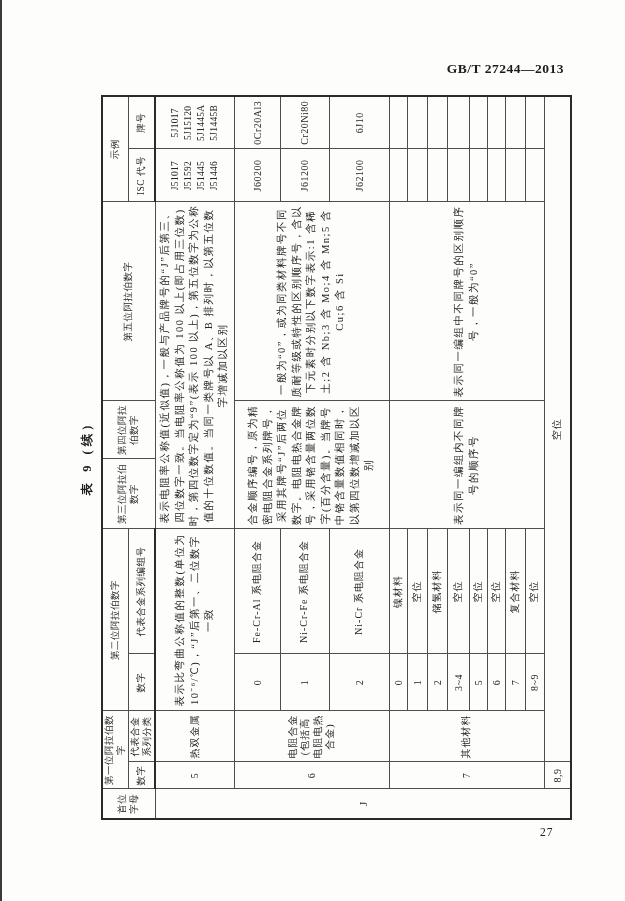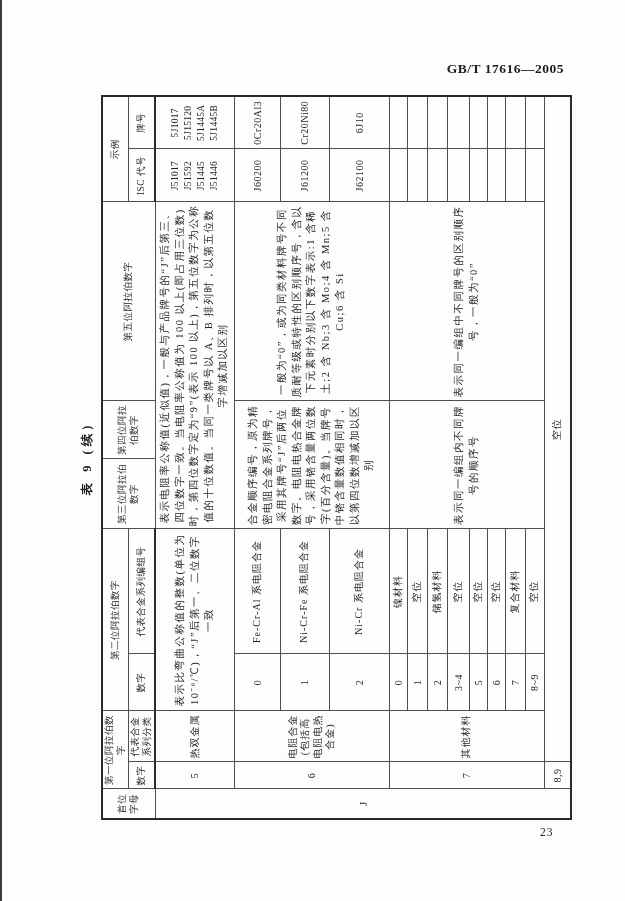--- a/index.html
+++ b/index.html
@@ -46,21 +46,21 @@
     text-align:left;padding:2px 4px;color:#262626;
   }
   td.code{font-size:9.5px;line-height:13px;white-space:pre-line;letter-spacing:0.3px;}
   td.bigletter{font-size:11px;}
 </style>
 </head>
 <body>
 
 <div class="scan-edge"></div>
 
-<div class="std-no">GB/T 17616—2005</div>
+<div class="std-no">GB/T 27244—2013</div>
 
 <div class="rot-wrap">
   <div class="tbl-title">表 9 (续)</div>
 
   <table class="des">
     <colgroup>
       <col style="width:30px">
         <col style="width:27px">
         <col style="width:51px">
       <col style="width:57px">
@@ -185,13 +185,13 @@
     </tr>
 
     <tr style="height:27px">
       <td class="val">8,9</td>
       <td class="cjkval" colspan="8">空位</td>
     </tr>
   </tbody>
     </table>
 </div>
 
-<div class="page-no">23</div>
+<div class="page-no">27</div>
 
 </body></html>

